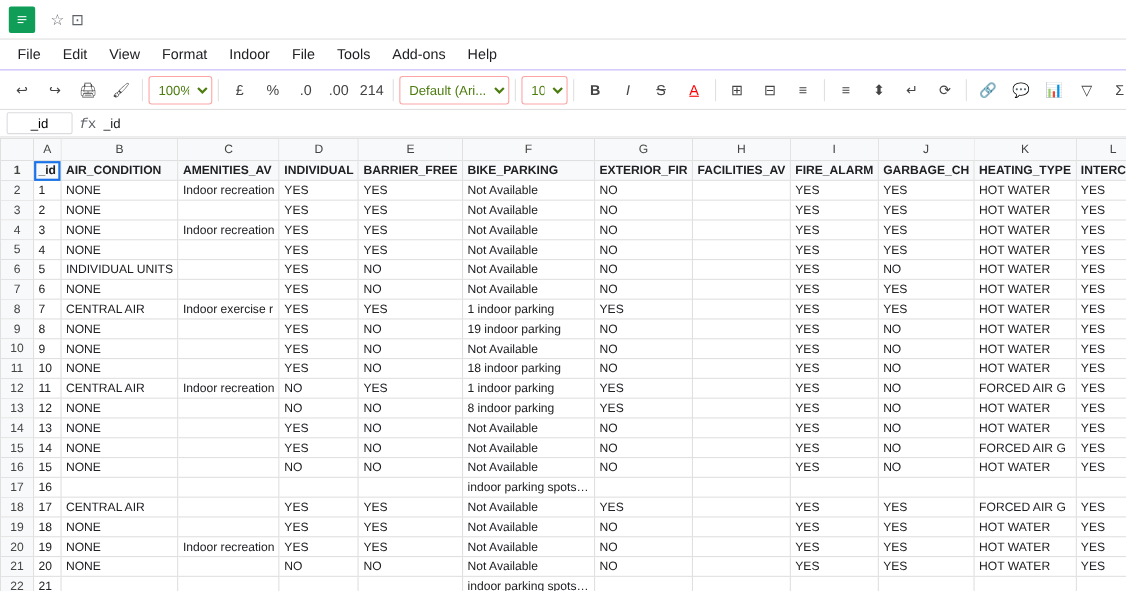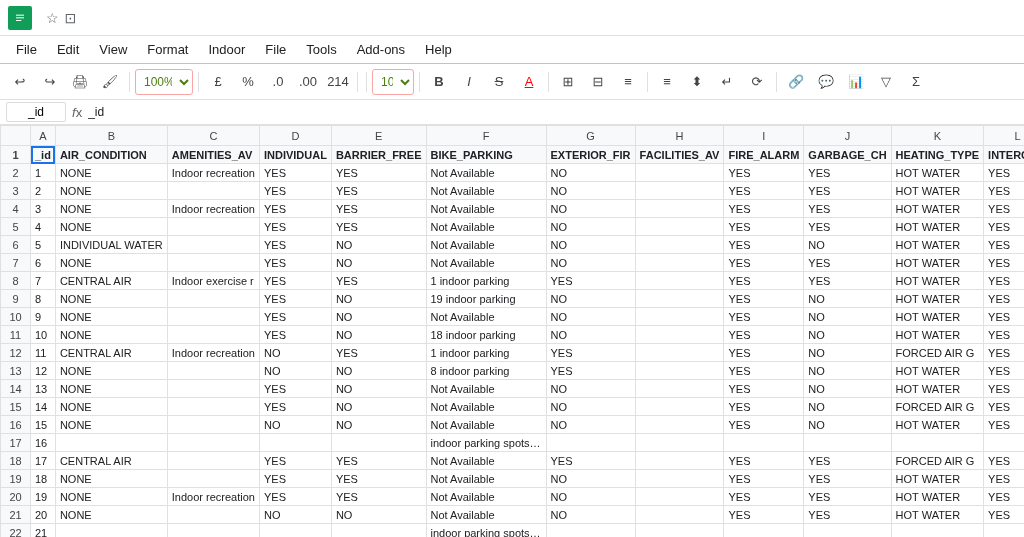--- a/index.html
+++ b/index.html
@@ -80,21 +80,21 @@
       height: 25px;
       border-bottom: 1px solid #e0e0e0;
       padding: 0 6px;
       gap: 6px;
     }
     #cell-ref {
       width: 60px; height: 20px; border: 1px solid #dadce0;
       font-size: 12px; padding: 0 4px; text-align: center;
       border-radius: 2px;
     }
-    #formula-icon { color: #5f6368; font-size: 13px; }
+    #formula-icon { color: #5f6368; font-size: 13px; font-family: Liberation Mono, monospace; }
     #formula-input {
       flex: 1; height: 20px; border: none; outline: none;
       font-size: 12px; color: #202124;
     }
 
     
     #spreadsheet-container {
       display: flex;
       flex-direction: column;
       overflow: hidden;
@@ -233,20 +233,25 @@
     <option>125%</option>
     <option>150%</option>
   </select>
   <div class="toolbar-divider"></div>
   <div class="toolbar-btn">£</div>
   <div class="toolbar-btn">%</div>
   <div class="toolbar-btn">.0</div>
   <div class="toolbar-btn">.00</div>
   <div class="toolbar-btn">214</div>
   <div class="toolbar-divider"></div>
+  <select class="toolbar-select" id="font-select">
+    <option>Default (Ari...</option>
+    <option>Arial</option>
+    <option>Verdana</option>
+  </select>
   <div class="toolbar-divider"></div>
   <select class="toolbar-select" id="font-size-select">
     <option>10</option>
     <option>8</option>
     <option>9</option>
     <option>11</option>
     <option>12</option>
   </select>
   <div class="toolbar-divider"></div>
   <div class="toolbar-btn">
@@ -379,21 +384,21 @@
             <td class="col-G">NO</td>
             <td class="col-H"></td>
             <td class="col-I">YES</td>
             <td class="col-J">YES</td>
             <td class="col-K">HOT WATER</td>
             <td class="col-L">YES</td>
           </tr>
           <tr>
             <td class="row-header">6</td>
             <td class="col-A">5</td>
-            <td class="col-B">INDIVIDUAL WATER</td>
+            <td class="col-B">INDIVIDUAL UNITS</td>
             <td class="col-C"></td>
             <td class="col-D">YES</td>
             <td class="col-E">NO</td>
             <td class="col-F">Not Available</td>
             <td class="col-G">NO</td>
             <td class="col-H"></td>
             <td class="col-I">YES</td>
             <td class="col-J">NO</td>
             <td class="col-K">HOT WATER</td>
             <td class="col-L">YES</td>

